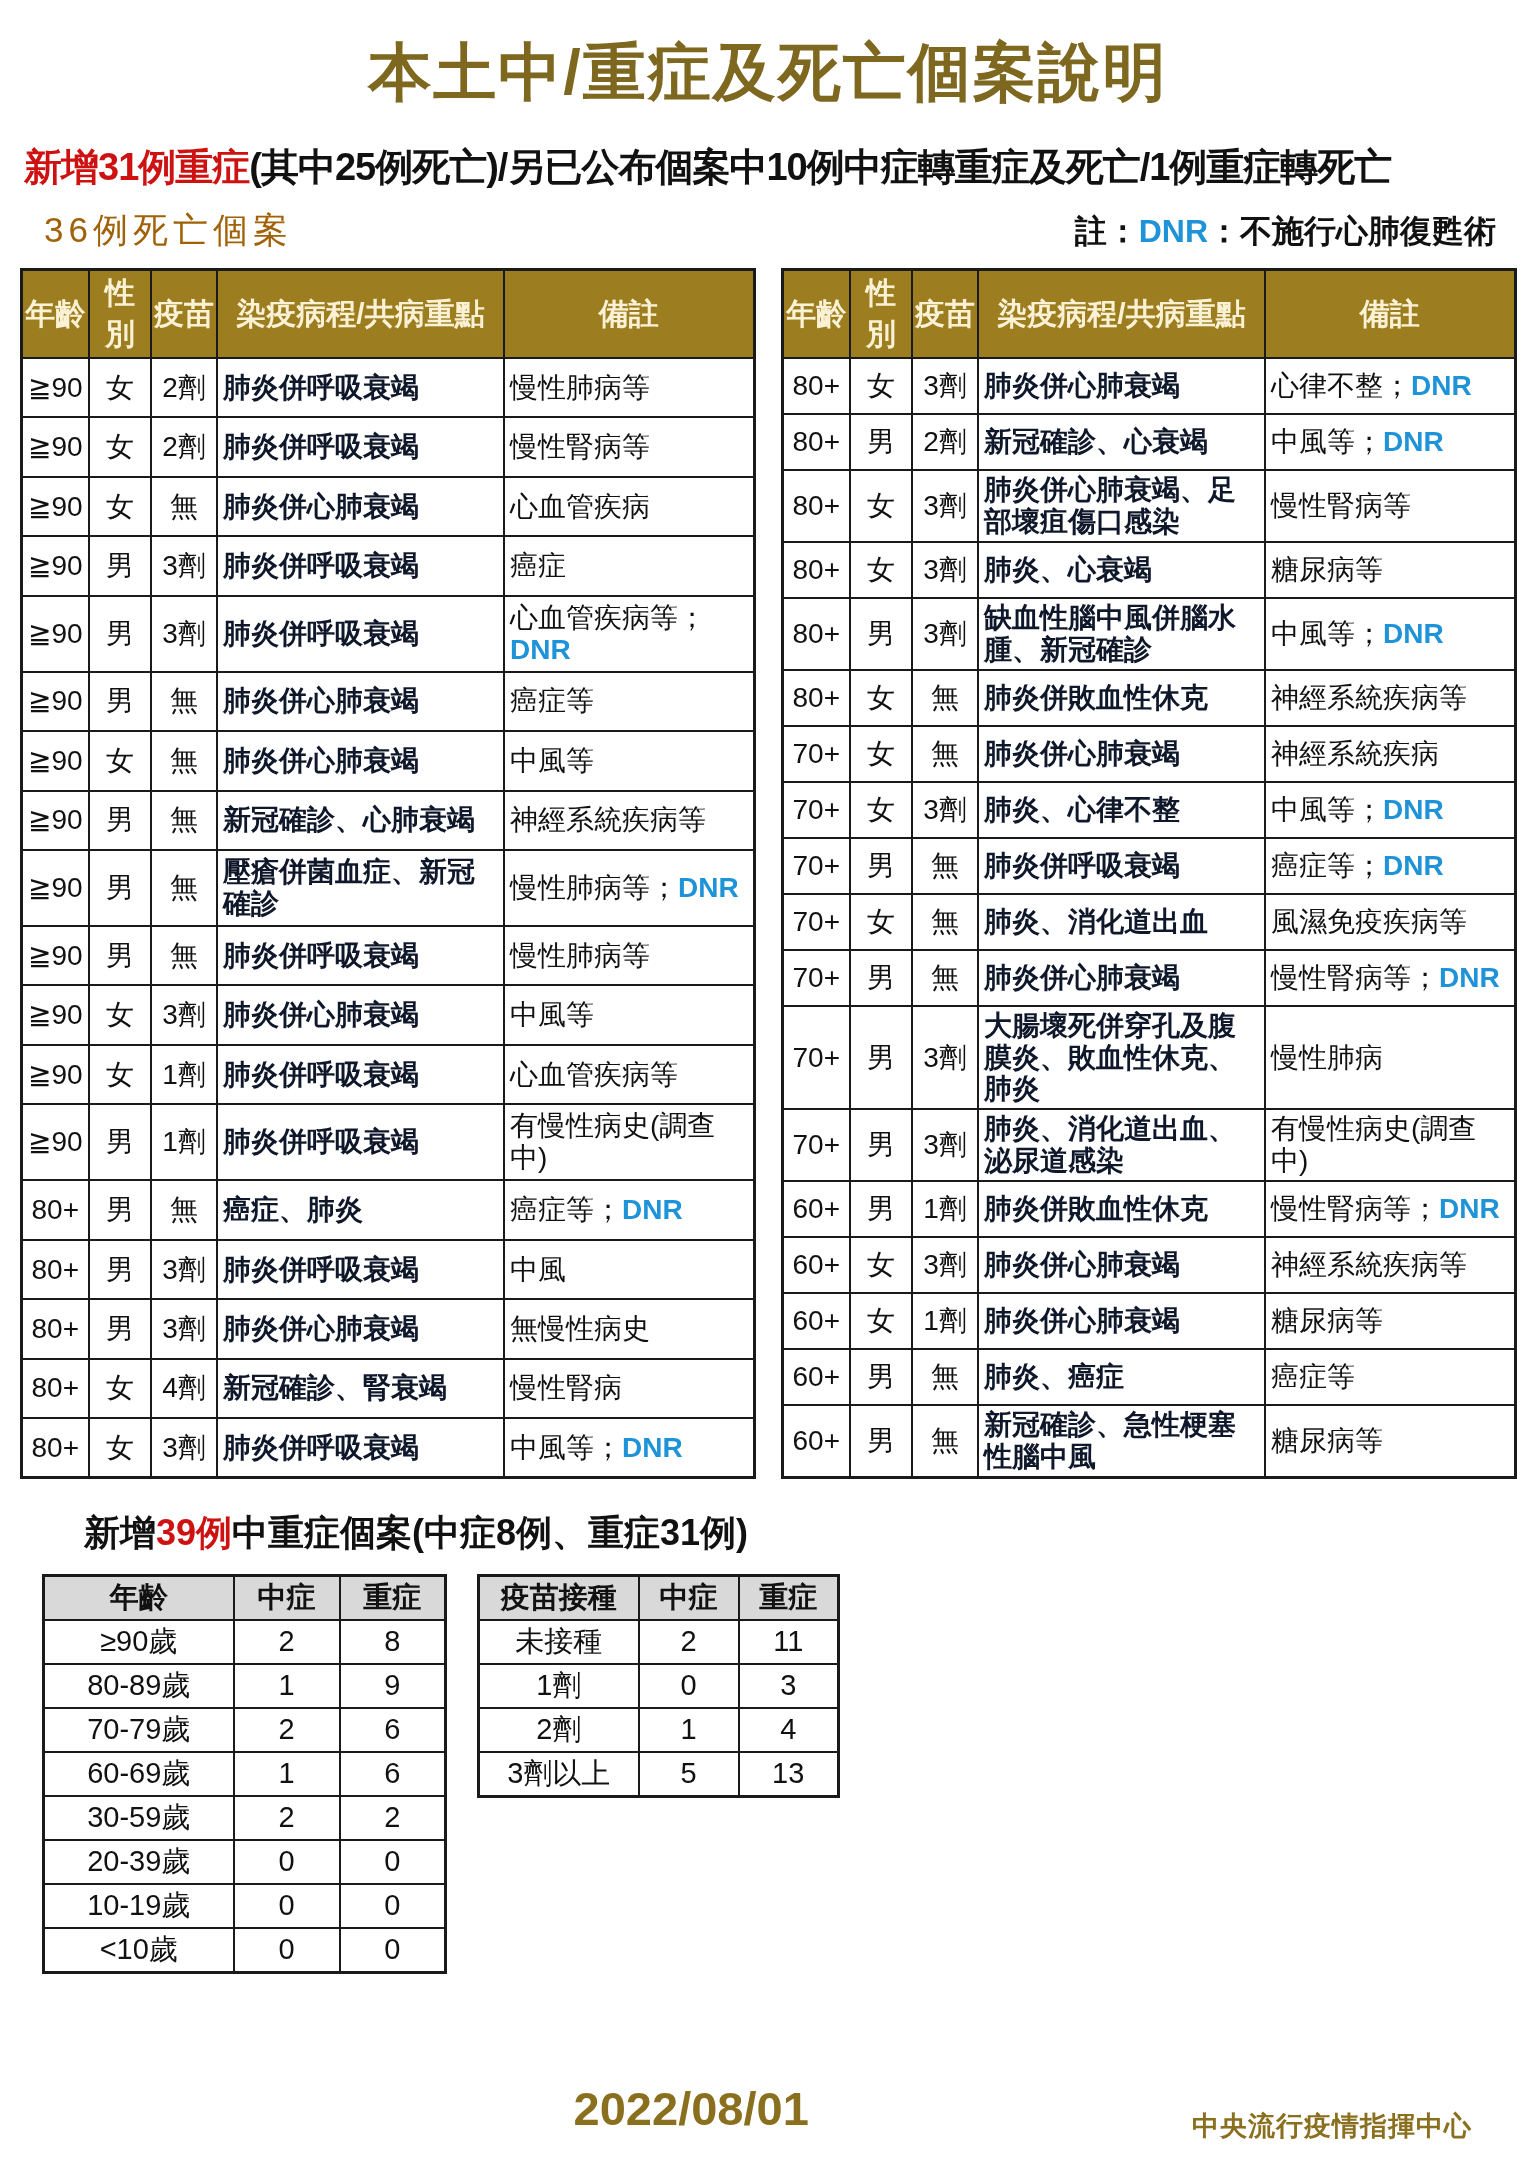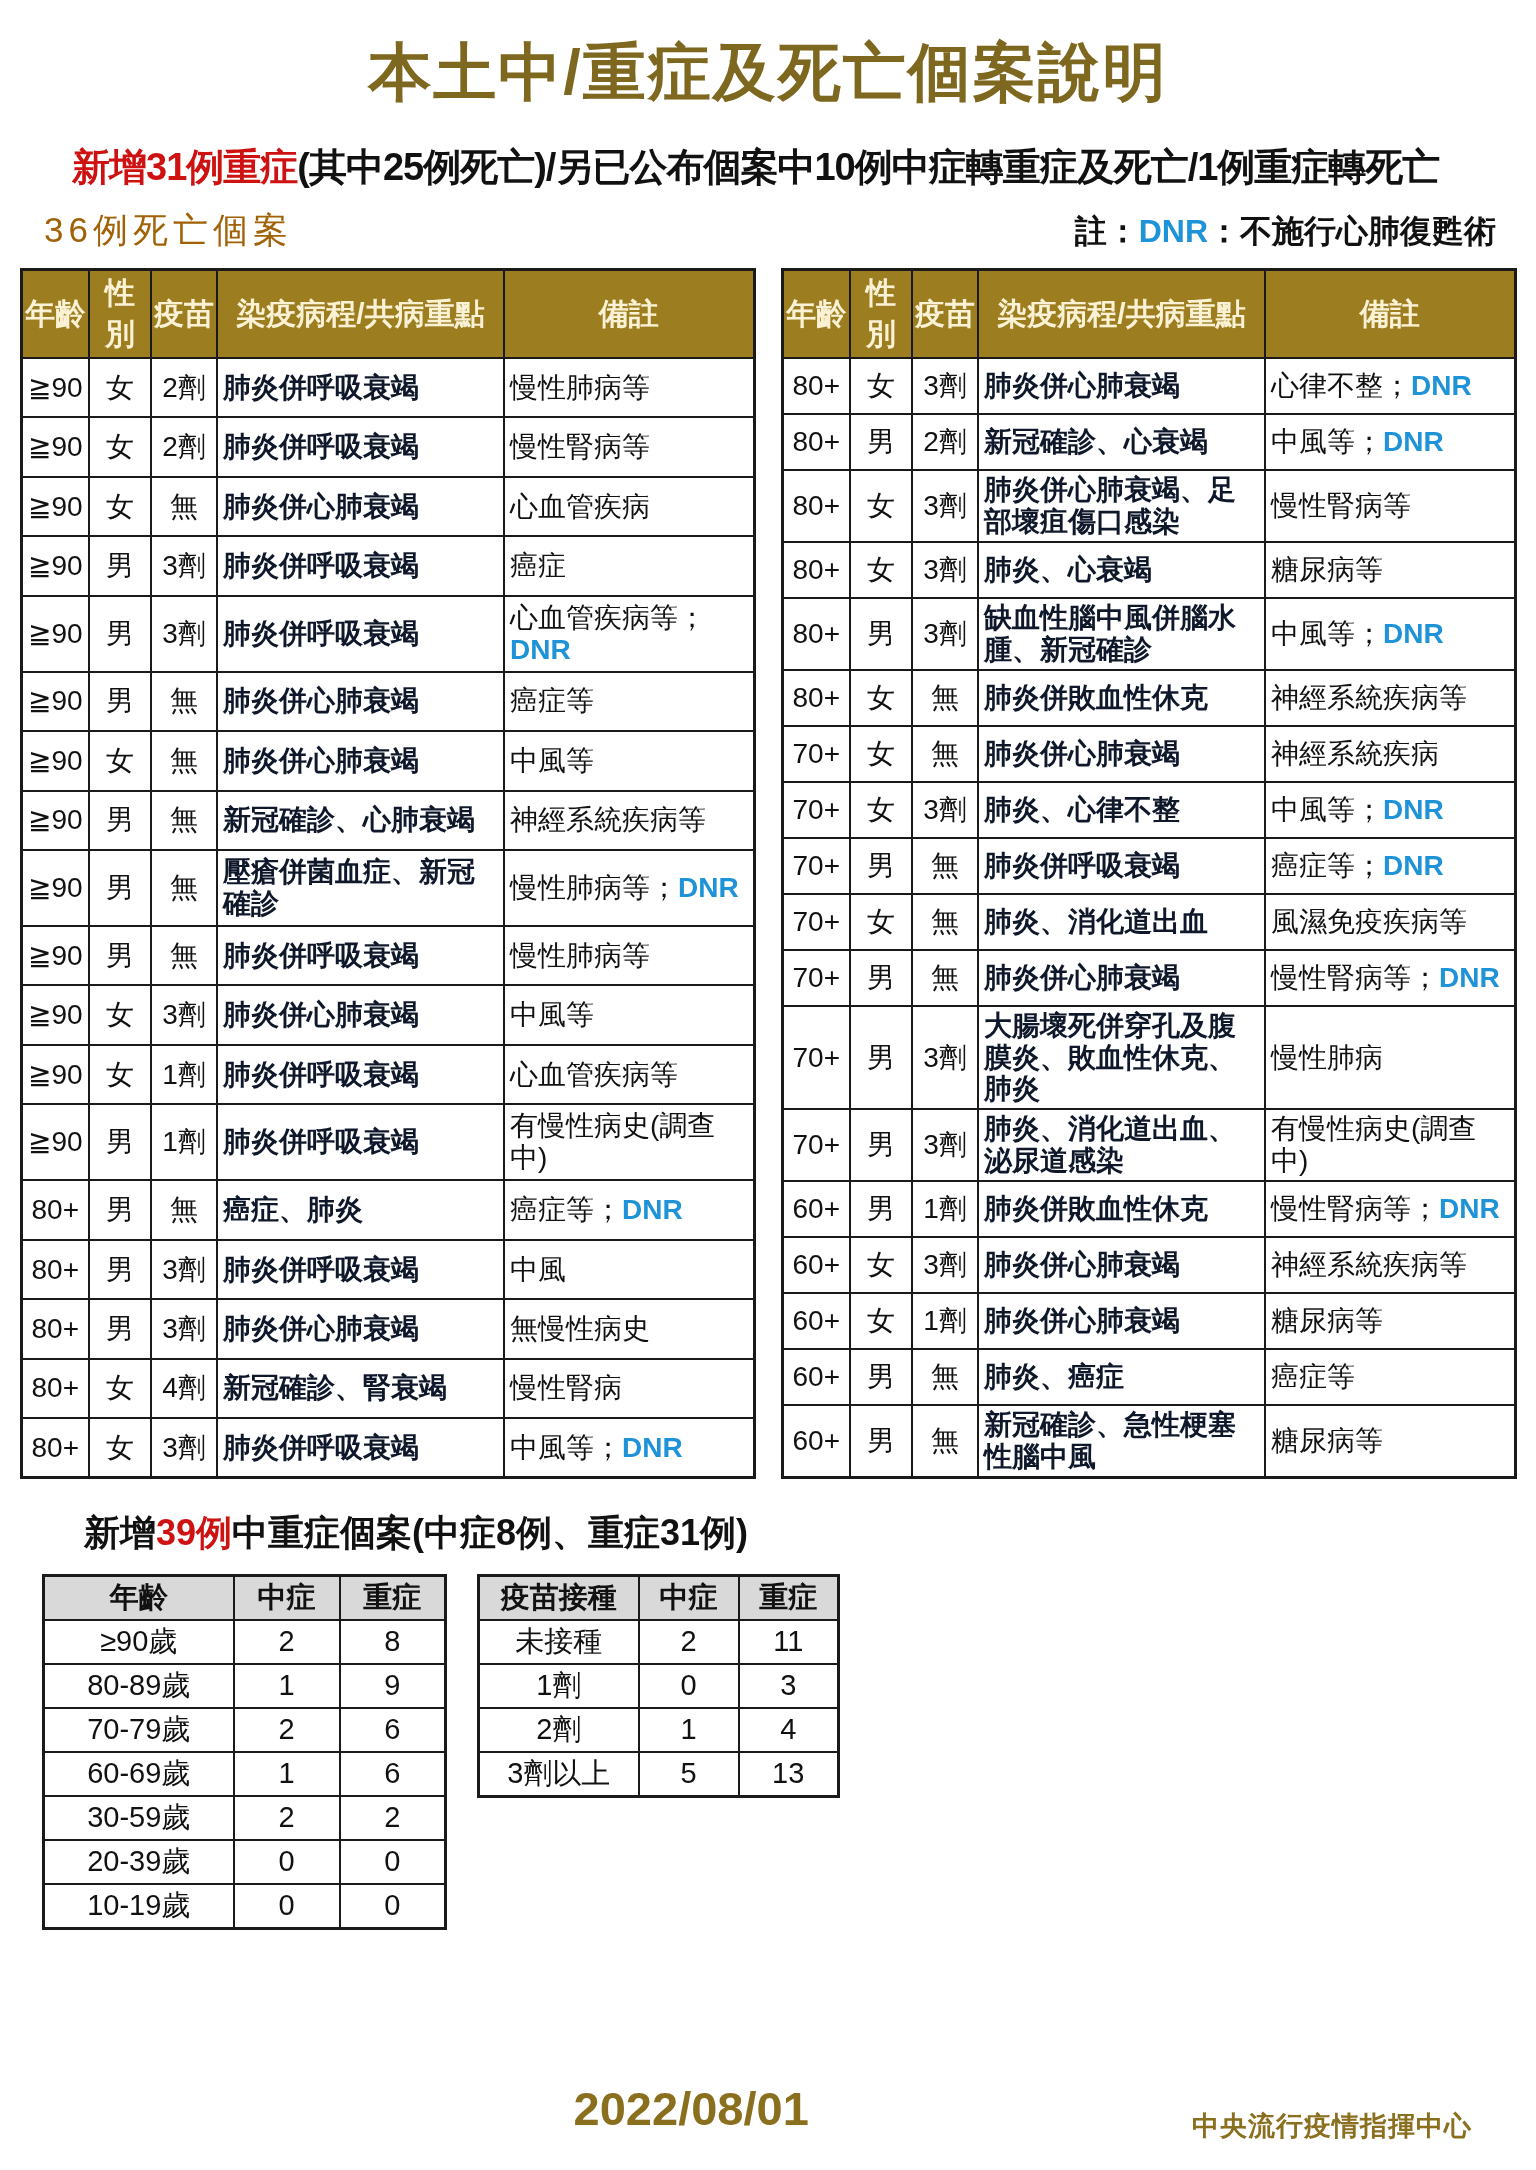--- a/index.html
+++ b/index.html
@@ -9,21 +9,21 @@
     font-family: "Liberation Sans", "DejaVu Sans", sans-serif;
     color: #111; overflow: hidden; position: relative;
   }
   .page { width: 1536px; height: 2170px; position: relative; }
 
   .main-title {
     text-align: center; color: #7E671E; font-weight: bold;
     font-size: 63px; letter-spacing: 2px; padding-top: 30px;
   }
   .subtitle {
-    padding: 26px 0 0 72px; font-size: 38px; font-weight: bold;
+    padding: 26px 0 0 24px; font-size: 38px; font-weight: bold;
     letter-spacing: -1px; white-space: nowrap; color: #111;
   }
   .red { color: #CE1111; }
   .blue { color: #1E93D8; }
 
   .meta-row {
     display: flex; justify-content: space-between; align-items: flex-end;
     padding: 14px 40px 10px 44px;
   }
   .deaths-label { color: #a16207; font-size: 35px; font-weight: normal; letter-spacing: 5px; }
@@ -428,20 +428,25 @@
           <tr>
             <td>20-39歲</td>
             <td>0</td>
             <td>0</td>
           </tr>
           <tr>
             <td>10-19歲</td>
             <td>0</td>
             <td>0</td>
           </tr>
+          <tr>
+            <td>&lt;10歲</td>
+            <td>0</td>
+            <td>0</td>
+          </tr>
         </tbody>
     </table>
 
     <table class="small vac">
       <colgroup>
           <col class="k">
           <col class="v">
           <col class="v">
         </colgroup>
       <thead>

